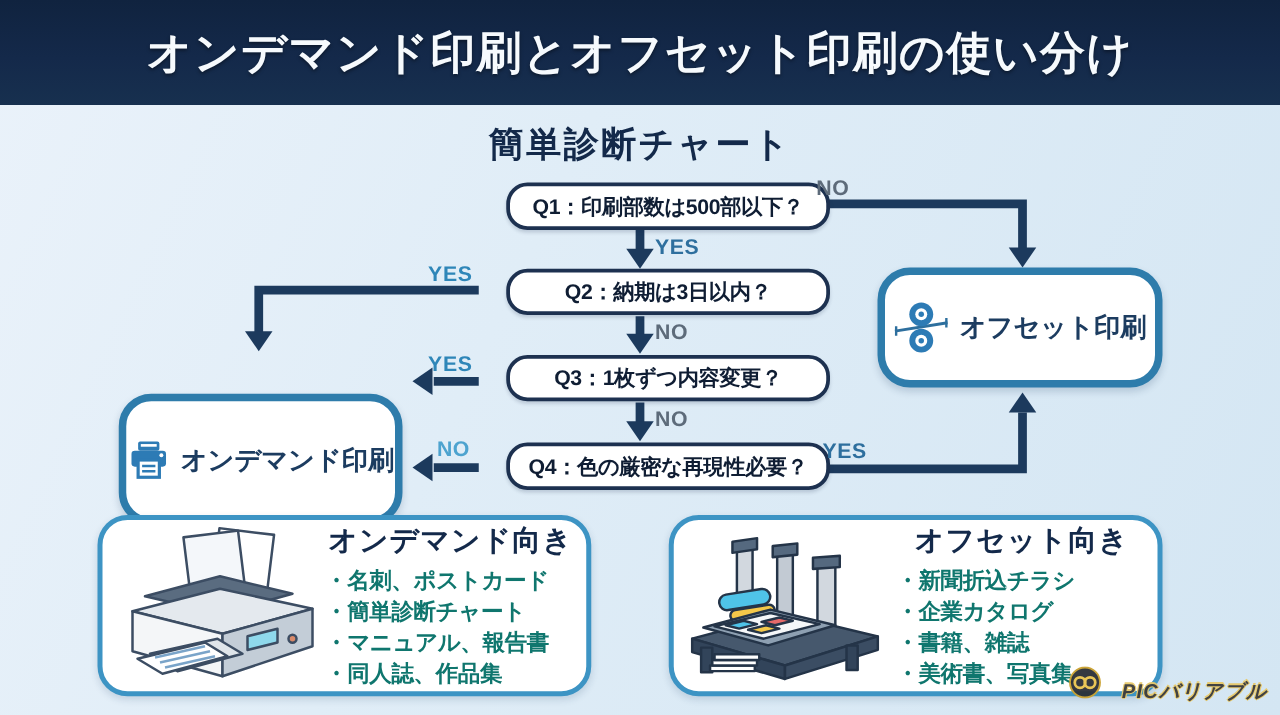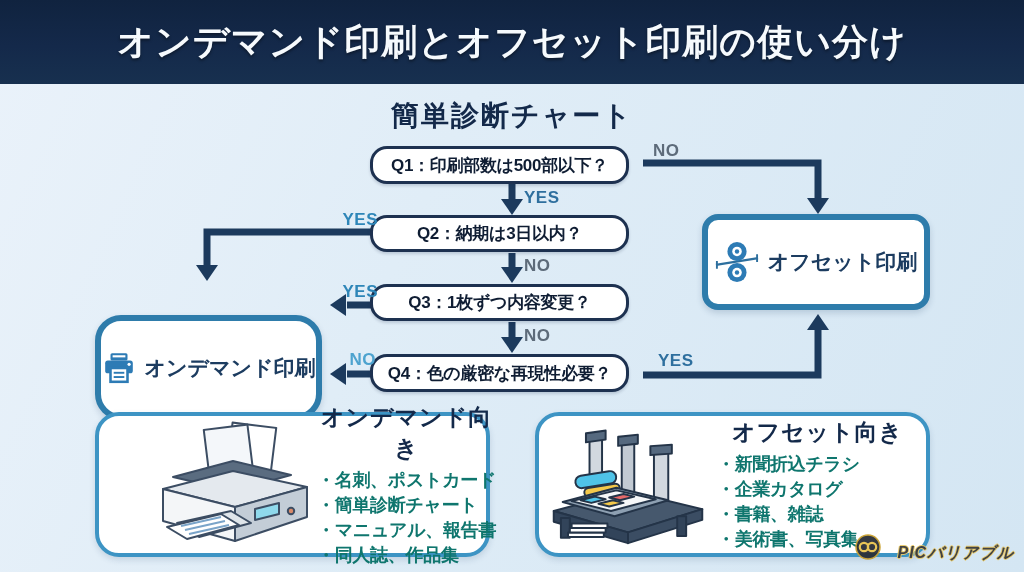--- a/index.html
+++ b/index.html
@@ -16,21 +16,21 @@
   .titlebar h1{
     margin:12px;color:#f6fafd;font-size:36px;font-weight:bold;letter-spacing:1px;
     text-shadow:0 2px 3px rgba(0,0,0,.4);
   }
   .subtitle{
     position:absolute;left:0;top:97px;width:1024px;text-align:center;
     color:#13294a;font-size:28px;font-weight:bold;letter-spacing:2px;
   }
   .arrows{position:absolute;left:0;top:0;width:1024px;height:572px;pointer-events:none;}
   .qbox{
-    position:absolute;left:370px;width:259px;height:38px;
+    position:absolute;left:405px;width:259px;height:38px;
     background:#ffffff;border:3.5px solid #1d3150;border-radius:17px;
     display:flex;align-items:center;justify-content:center;box-sizing:border-box;
     box-shadow:0 2px 3px rgba(20,40,70,.18);
   }
   .qbox span{color:#0f1d33;font-size:17px;font-weight:bold;white-space:nowrap;letter-spacing:-.3px;}
   .edge-label{position:absolute;font-size:17px;font-weight:bold;letter-spacing:.5px;}
   .result{
     position:absolute;background:#ffffff;border:6px solid #2e7cab;border-radius:26px;
     display:flex;align-items:center;justify-content:center;gap:9px;box-sizing:border-box;
     box-shadow:0 3px 6px rgba(30,60,100,.18);
@@ -132,37 +132,37 @@
         <rect x="3" y="9" width="26" height="12" rx="2.5" fill="#2d7bb5"></rect>
         <circle cx="25.5" cy="12.5" r="1.5" fill="#ffffff"></circle>
         <rect x="8" y="16" width="16" height="13" fill="#ffffff" stroke="#2d7bb5" stroke-width="2.4"></rect>
         <line x1="11" y1="20.5" x2="21" y2="20.5" stroke="#2d7bb5" stroke-width="1.8"></line>
         <line x1="11" y1="24.5" x2="21" y2="24.5" stroke="#2d7bb5" stroke-width="1.8"></line>
       </svg>
     </span>
     <span class="rlabel">オンデマンド印刷</span>
   </div>
 
-  <div class="result" style="left:702px;top:214px;width:228px;height:96px;border-radius:16px;">
+  <div class="result" style="left:702px;top:214px;width:228px;height:96px;">
     <span class="ricon">
       <svg width="44" height="44" viewBox="0 0 46 46">
         <path d="M1 26 L45 19" stroke="#2d6f9e" stroke-width="2.4" fill="none"></path>
         <path d="M2 22 L2 30 M44 15 L44 23" stroke="#2d6f9e" stroke-width="2" fill="none"></path>
         <circle cx="23" cy="12" r="10" fill="#2d7bb5"></circle>
         <circle cx="23" cy="12" r="5" fill="#ffffff"></circle>
         <circle cx="23" cy="12" r="2.3" fill="#2d7bb5"></circle>
         <circle cx="23" cy="34" r="10" fill="#2d7bb5"></circle>
         <circle cx="23" cy="34" r="5" fill="#ffffff"></circle>
         <circle cx="23" cy="34" r="2.3" fill="#2d7bb5"></circle>
       </svg>
     </span>
     <span class="rlabel">オフセット印刷</span>
   </div>
 
-  <section class="rec" style="left:95px;padding-left:40px;">
+  <section class="rec" style="left:78px;">
     <span class="illus">
       <svg width="170" height="132" viewBox="0 0 170 132">
         <g stroke="#3c4d63" stroke-width="2" stroke-linejoin="round">
           <rect x="86" y="6" width="44" height="56" fill="#ffffff" transform="rotate(7 108 34)"></rect>
           <rect x="64" y="8" width="44" height="56" fill="#f4f7fa" transform="rotate(-7 86 36)"></rect>
           <polygon points="30,58 90,42 148,56 90,72" fill="#5a6c80"></polygon>
           <polygon points="20,70 90,52 164,68 92,88" fill="#e4e9ee"></polygon>
           <polygon points="20,70 92,88 92,122 20,102" fill="#f4f6f8"></polygon>
           <polygon points="92,88 164,68 164,98 92,122" fill="#c3cdd7"></polygon>
           <polygon points="112,90 136,84 136,95 112,101" fill="#8fd9ec"></polygon>

